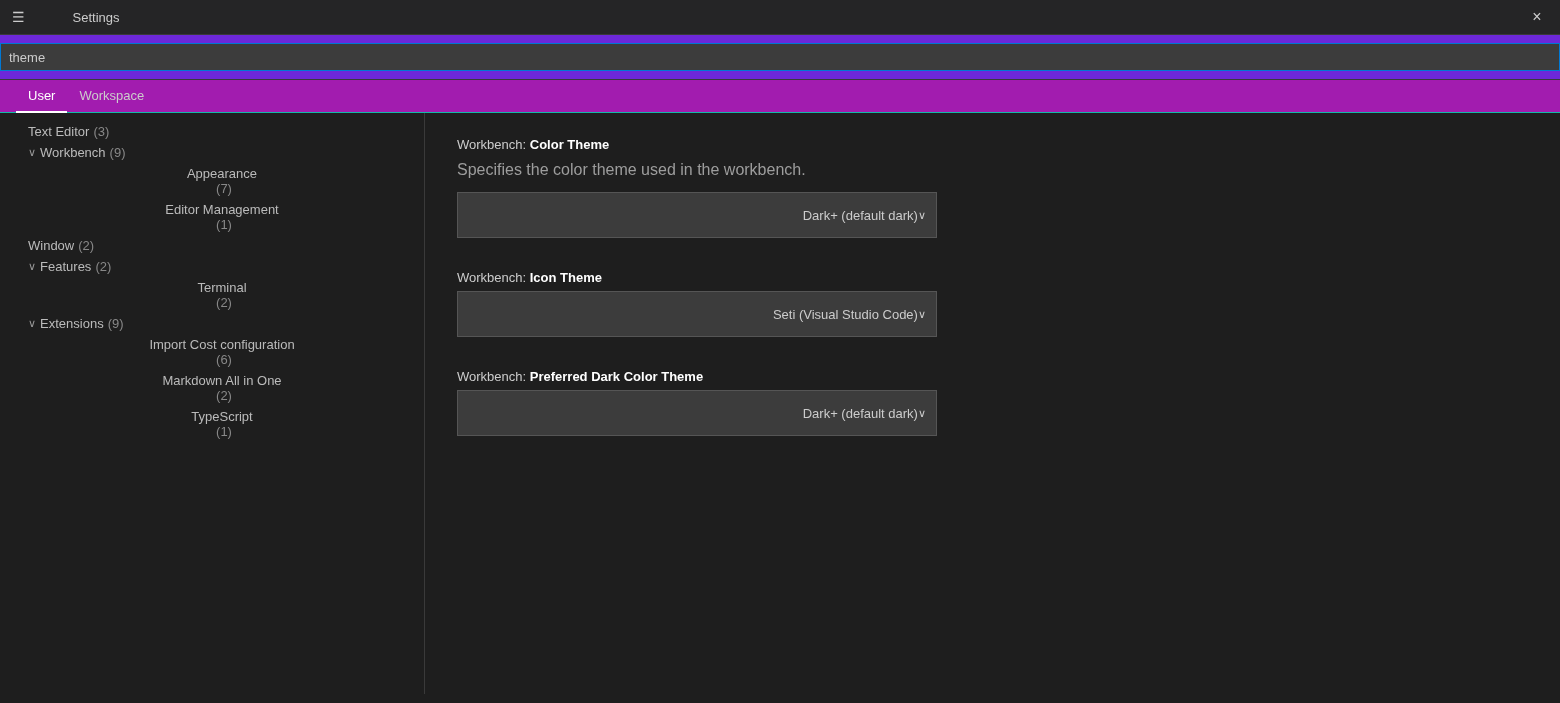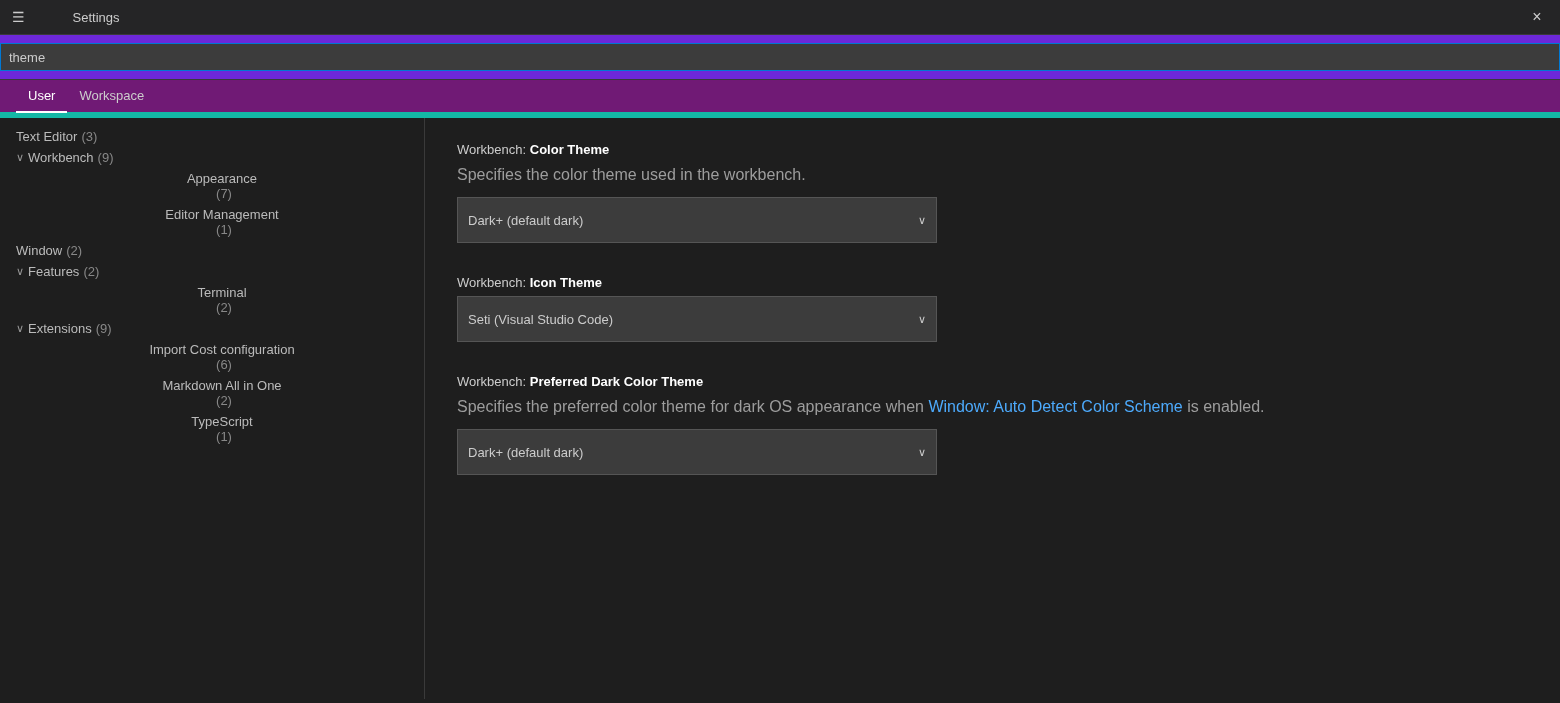--- a/index.html
+++ b/index.html
@@ -57,22 +57,22 @@
       color: #cccccc;
       font-size: 13px;
       padding: 4px 8px;
       outline: none;
       height: 28px;
     }
 
     
     .tabs {
       display: flex;
-      border-bottom: 6px solid #14b8a6;
-      background: #701a75;
+      border-bottom: 1px solid #14b8a6;
+      background: #a21caf;
       padding: 0 16px;
     }
     .tab {
       padding: 8px 12px;
       cursor: pointer;
       color: #cccccc;
       font-size: 13px;
       border-bottom: 2px solid transparent;
       margin-bottom: -1px;
     }
@@ -87,21 +87,21 @@
       height: calc(703px - 35px - 45px - 42px);
       overflow: hidden;
     }
 
     
     .sidebar {
       width: 425px;
       min-width: 425px;
       border-right: 1px solid #3a3a3a;
       overflow-y: auto;
-      padding: 8px 0;
+      padding: 8px 12px;
     }
     .sidebar-item {
       display: flex;
       align-items: center;
       padding: 3px 16px;
       cursor: pointer;
       color: #bbbbbb;
       font-size: 13px;
       white-space: nowrap;
     }
@@ -144,21 +144,21 @@
     }
     .setting-description a {
       color: #4daafc;
       text-decoration: none;
     }
 
     
     .dropdown {
       display: flex;
       align-items: center;
-      justify-content: space-between;
+      justify-content: flex-end;
       background: #3c3c3c;
       border: 1px solid #555555;
       color: #cccccc;
       font-size: 13px;
       padding: 22px 10px;
       width: 480px;
       cursor: pointer;
       height: 32px;
     }
     .dropdown-chevron {
@@ -277,23 +277,20 @@
       <div class="dropdown">
         <span>Seti (Visual Studio Code)</span>
         <span class="dropdown-chevron">∨</span>
       </div>
     </div>
 
     <div class="setting-block">
       <div class="setting-title">
         <span>Workbench: </span><strong>Preferred Dark Color Theme</strong>
       </div>
-      <div class="setting-description">
-        <span>Specifies the preferred color theme for dark OS appearance when </span><a href="#">Window: Auto Detect Color Scheme</a><span> is enabled.</span>
-      </div>
       <div class="dropdown">
         <span>Dark+ (default dark)</span>
         <span class="dropdown-chevron">∨</span>
       </div>
     </div>
 
   </div>
 </div>
 
 </body></html>

